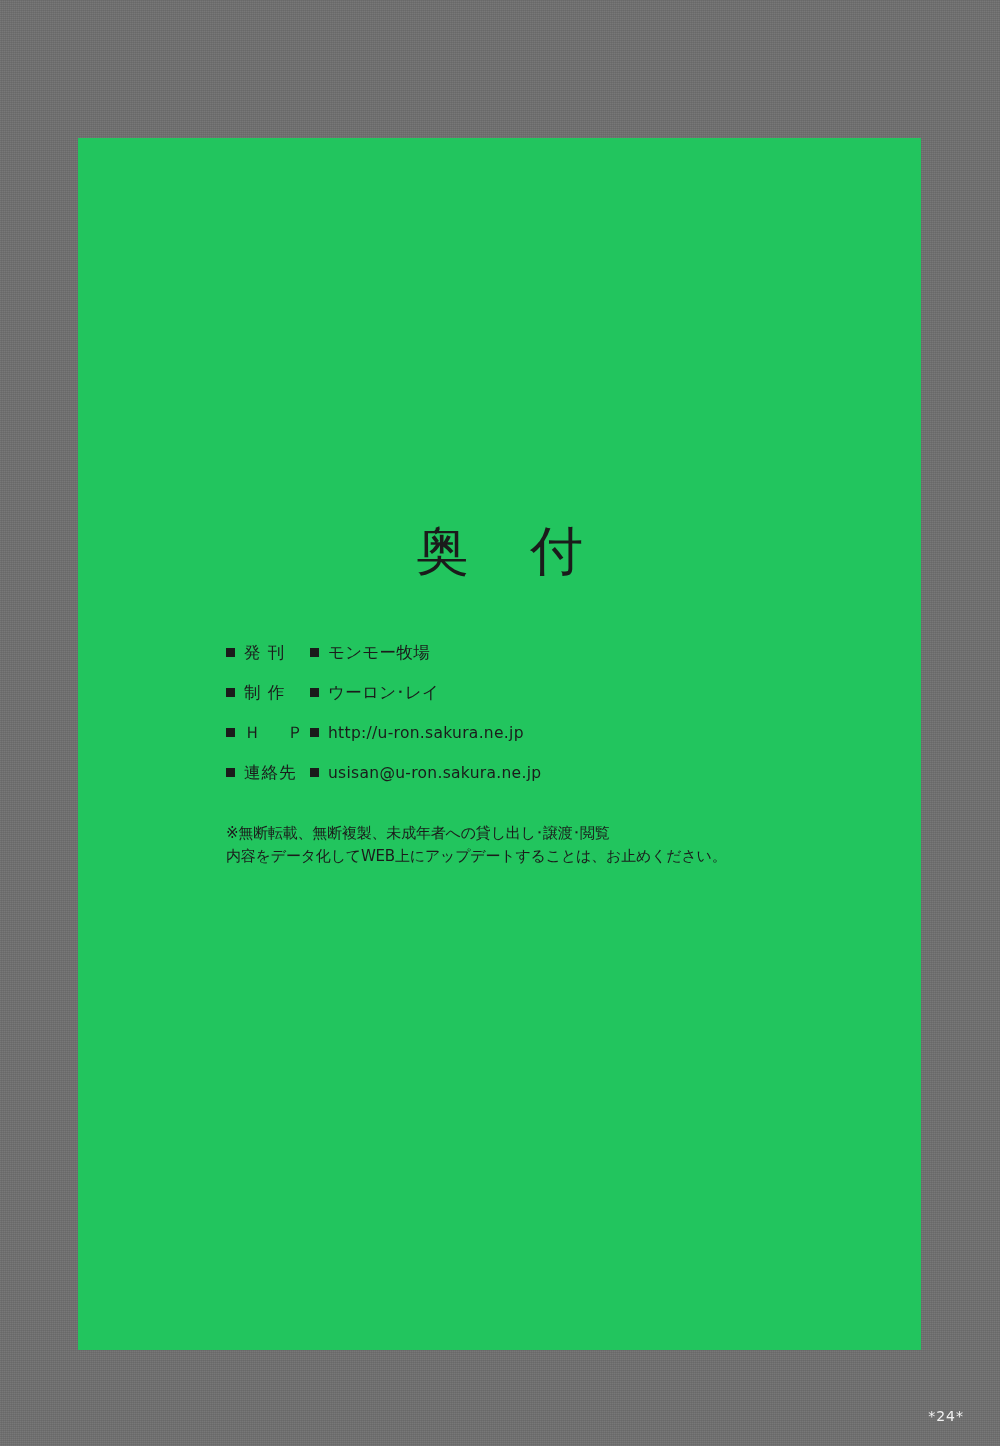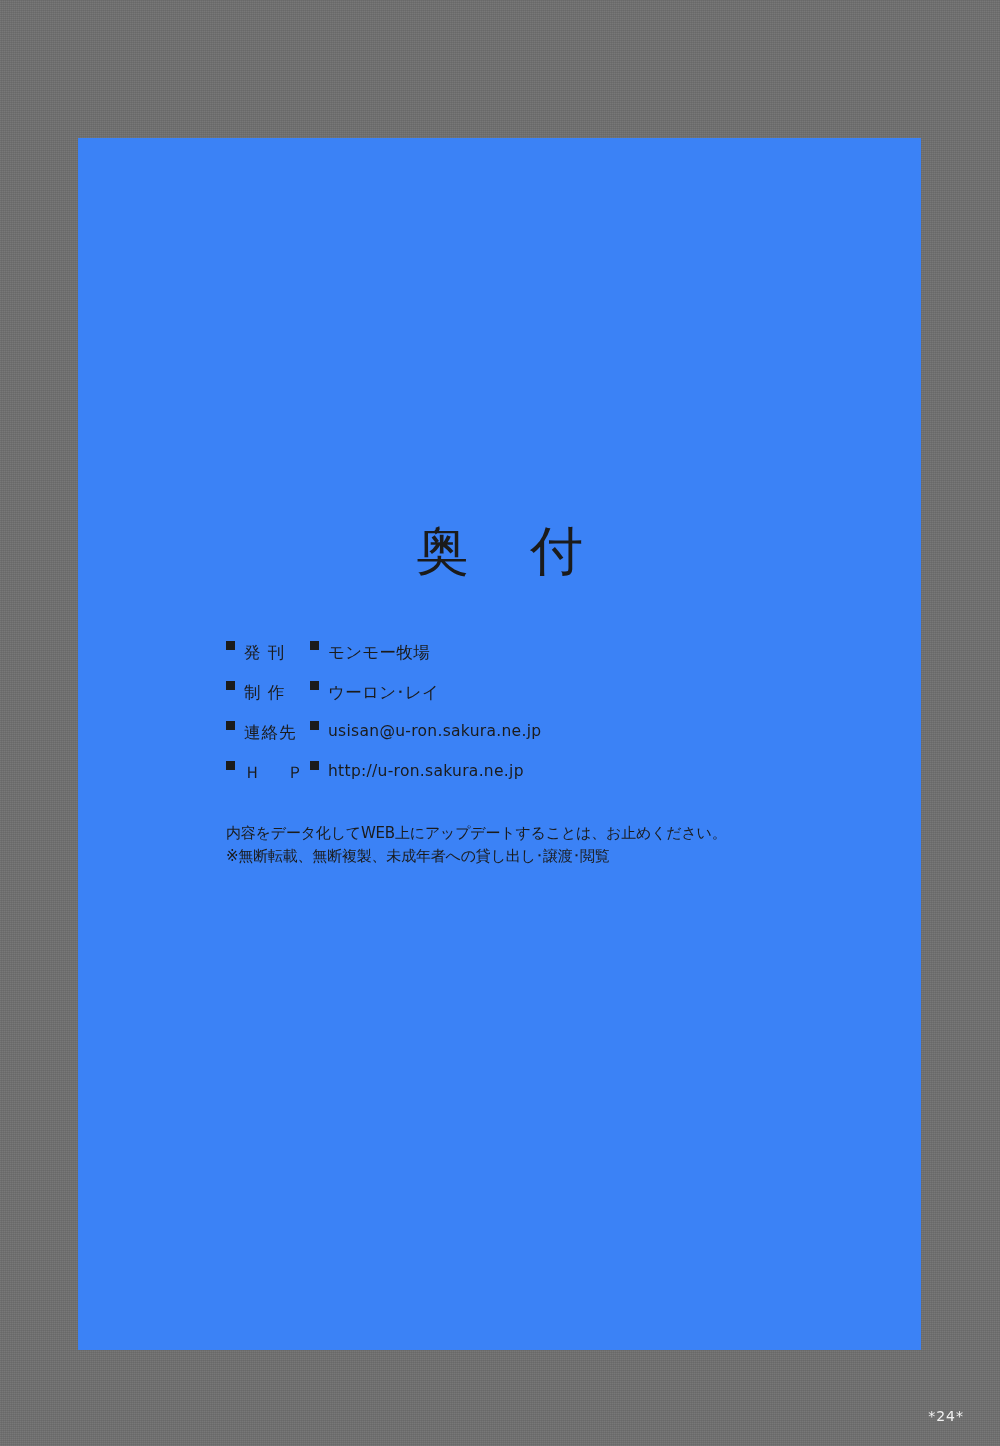--- a/index.html
+++ b/index.html
@@ -22,21 +22,21 @@
       repeating-linear-gradient(0deg, rgba(255,255,255,0.035) 0 1px, rgba(0,0,0,0.03) 1px 2px),
       repeating-linear-gradient(90deg, rgba(255,255,255,0.03) 0 1px, rgba(0,0,0,0.025) 1px 2px);
     pointer-events: none;
   }
   .page {
     position: absolute;
     left: 78px;
     top: 138px;
     width: 843px;
     height: 1212px;
-    background: #3b82f6;
+    background: #22c55e;
   }
   .colophon {
     position: absolute;
     left: 0;
     top: 0;
     width: 100%;
   }
   .colophon-title {
     text-align: center;
     font-size: 53px;
@@ -46,21 +46,21 @@
     font-weight: 500;
     margin: 0;
     padding-top: 378px;
     font-family: "DejaVu Sans", sans-serif;
   }
   .entries {
     margin: 54px 0 0 148px;
   }
   .entry {
     display: flex;
-    align-items: flex-start;
+    align-items: center;
     margin-bottom: 18px;
     color: #1b1b1b;
     font-size: 16.5px;
     font-family: "DejaVu Sans", sans-serif;
   }
   .sq {
     display: inline-block;
     width: 9px;
     height: 9px;
     background: #1b1b1b;
@@ -126,35 +126,35 @@
 
       <div class="entry">
         <span class="sq"></span>
         <span class="entry-label">制 作</span>
         <span class="sq"></span>
         <span class="entry-value">ウーロン･レイ</span>
       </div>
 
       <div class="entry">
         <span class="sq"></span>
+        <span class="entry-label wide">Ｈ　Ｐ</span>
+        <span class="sq"></span>
+        <span class="entry-value mono-ish">http://u-ron.sakura.ne.jp</span>
+      </div>
+
+      <div class="entry">
+        <span class="sq"></span>
         <span class="entry-label">連絡先</span>
         <span class="sq"></span>
         <span class="entry-value mono-ish">usisan@u-ron.sakura.ne.jp</span>
       </div>
 
-      <div class="entry">
-        <span class="sq"></span>
-        <span class="entry-label wide">Ｈ　Ｐ</span>
-        <span class="sq"></span>
-        <span class="entry-value mono-ish">http://u-ron.sakura.ne.jp</span>
-      </div>
-
     </div>
 
     <div class="notice">
+      <div>※無断転載、無断複製、未成年者への貸し出し･譲渡･閲覧</div>
       <div>内容をデータ化してWEB上にアップデートすることは、お止めください。</div>
-      <div>※無断転載、無断複製、未成年者への貸し出し･譲渡･閲覧</div>
     </div>
 
   </div>
 </div>
 
 <div class="page-number">*24*</div>
 
 </body></html>

